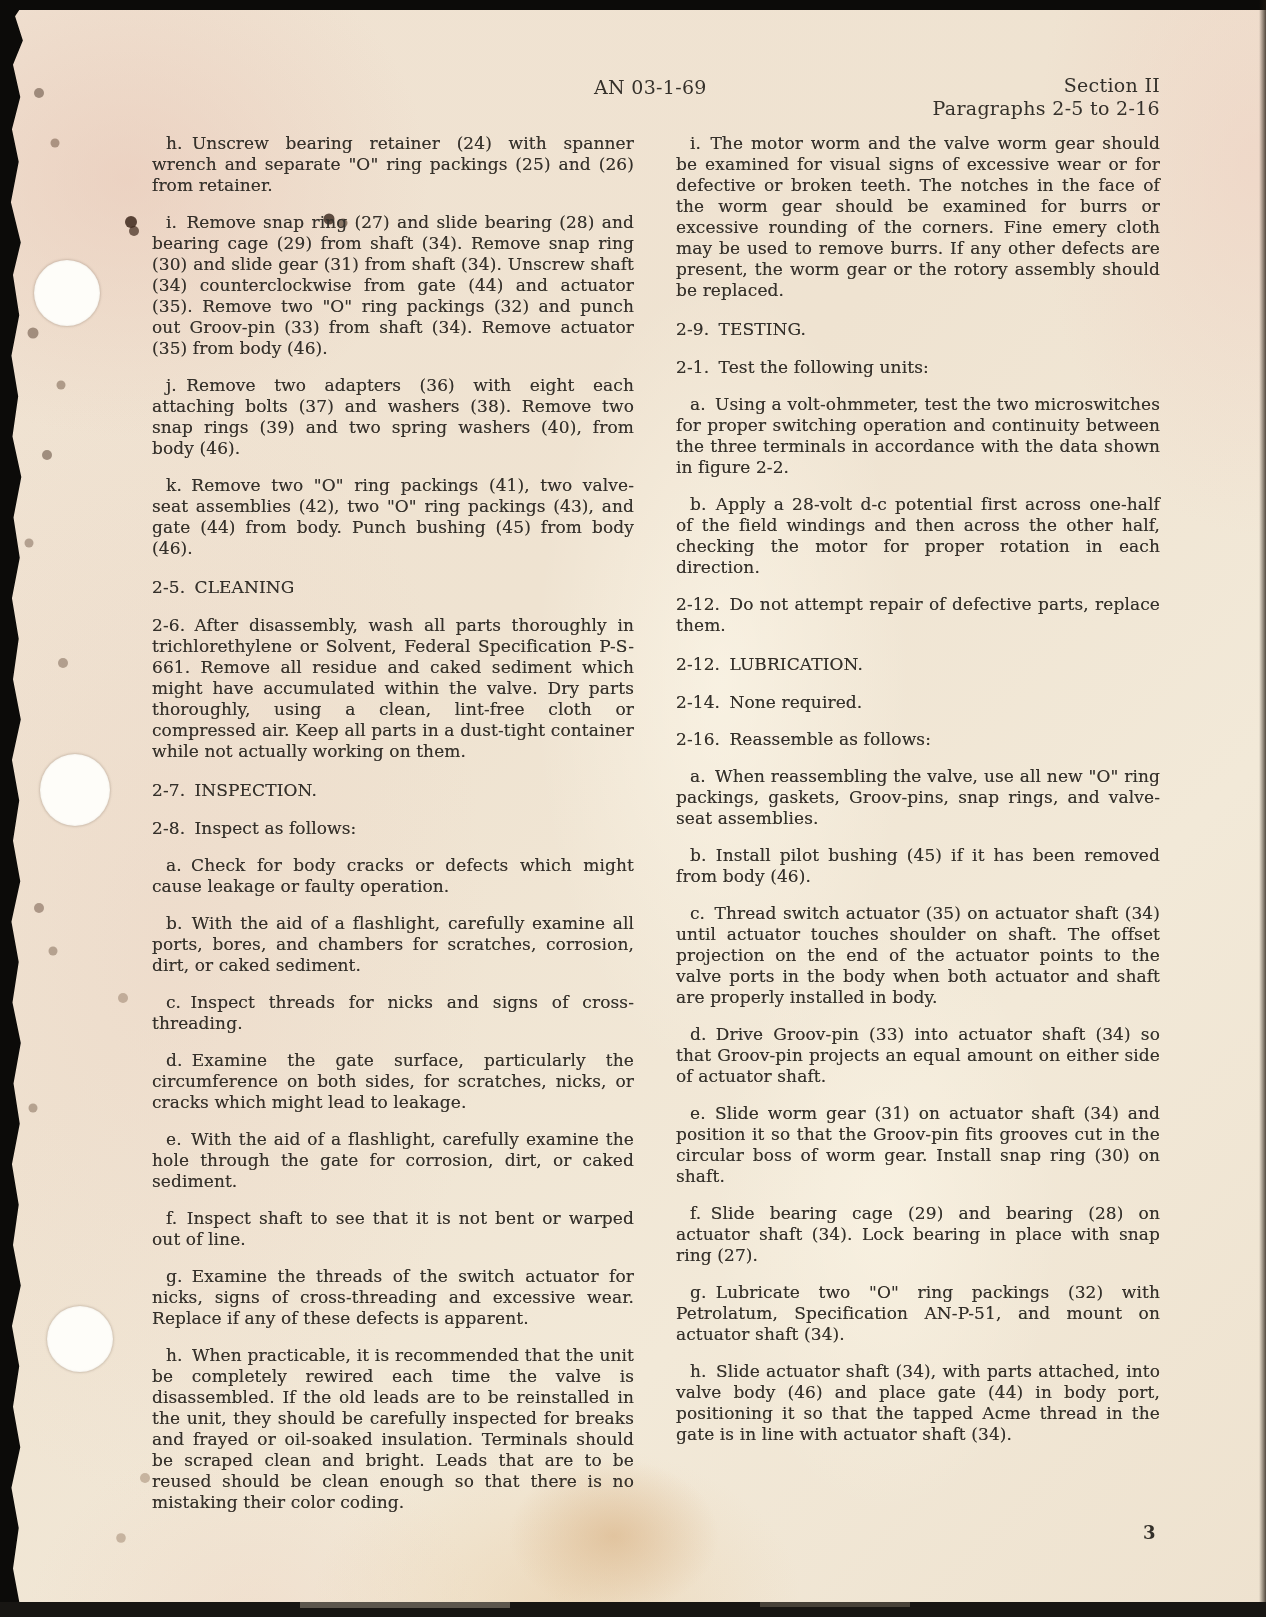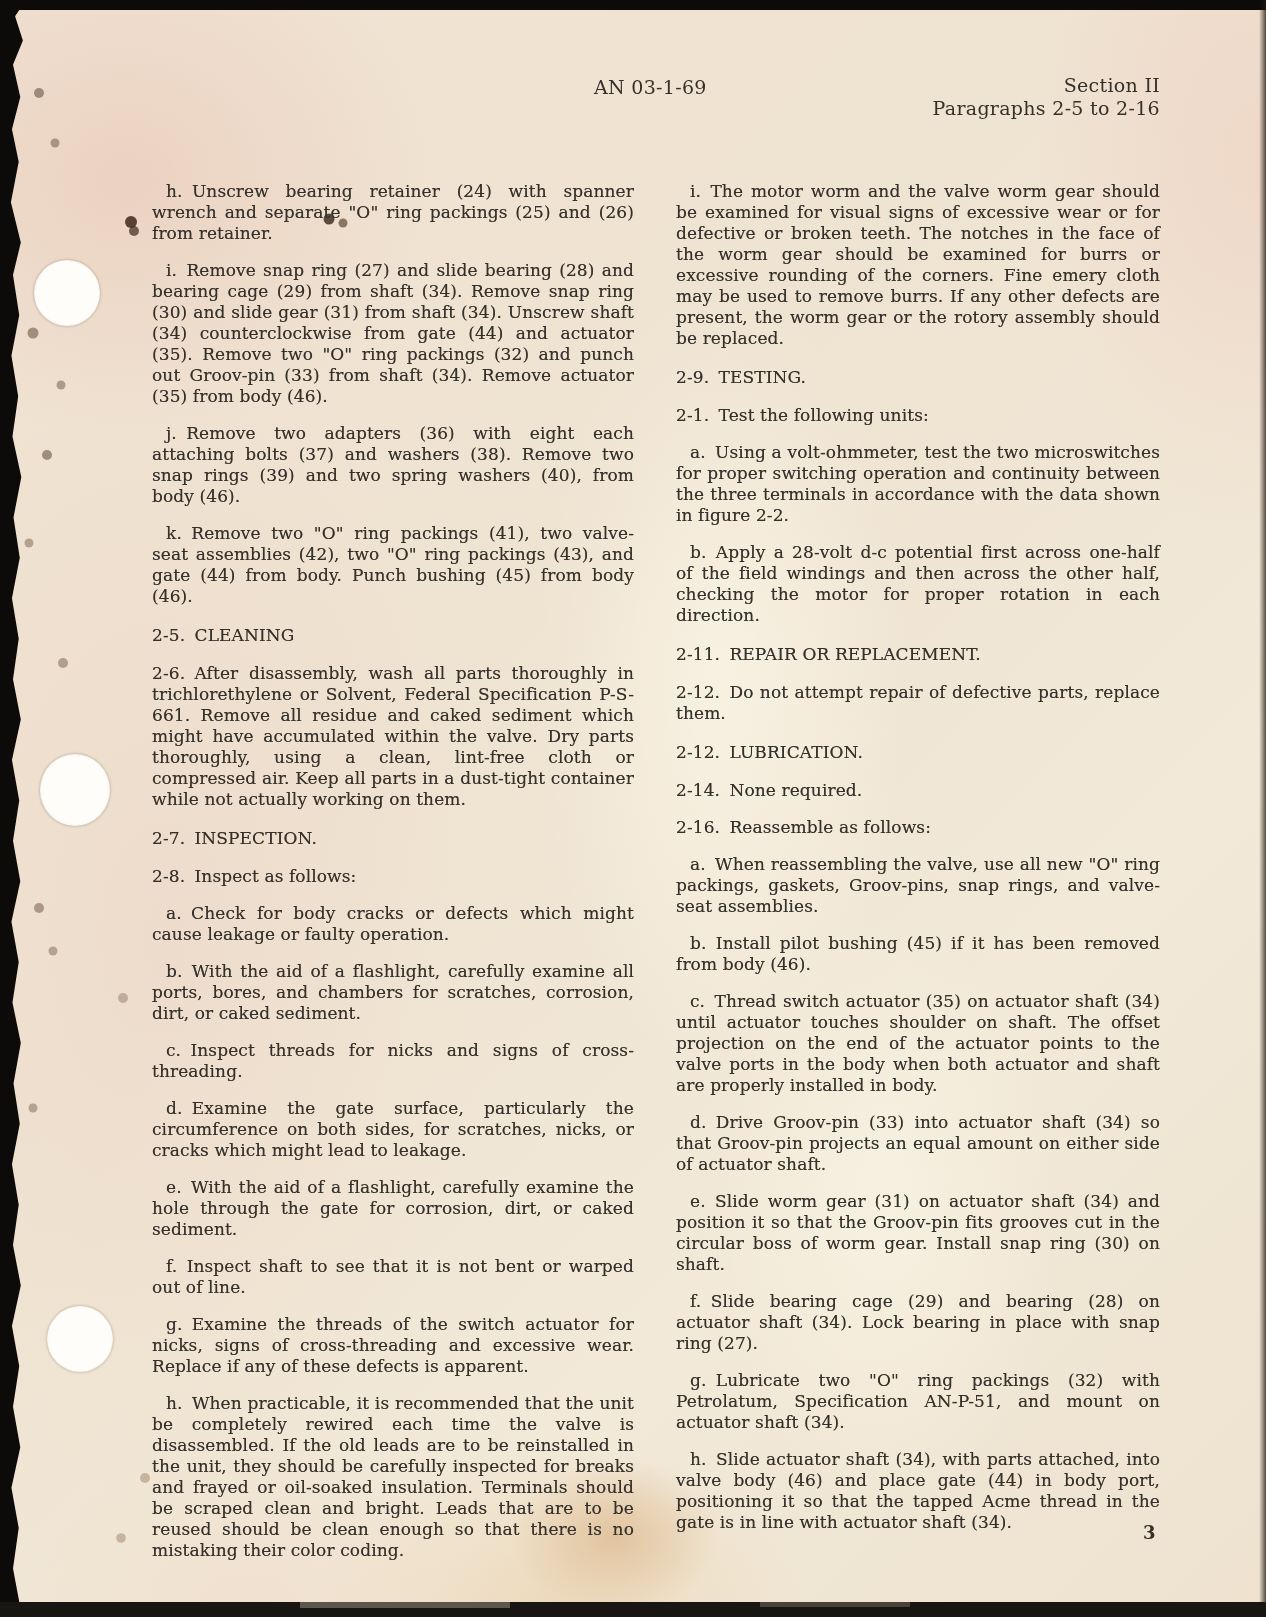--- a/index.html
+++ b/index.html
@@ -68,21 +68,21 @@
   
   .doc-number { position:absolute; left:594px; top:76px; font-size:19px; color:var(--ink,#34302a);
                 letter-spacing:0.3px; }
   .header-right { position:absolute; right:106px; top:74px; text-align:right; font-size:19px;
                   color:var(--ink,#34302a); line-height:23px; letter-spacing:0.3px; }
   .page-number { position:absolute; left:1143px; top:1522px; font-size:18px; font-weight:bold;
                  color:var(--ink,#34302a); }
 
   
   .col { position:absolute; top:133px; font-size:17px; line-height:21px; color:var(--ink,#34302a);
-         text-align:justify; letter-spacing:0.1px; text-shadow:0 0 0.5px rgba(52,48,42,0.55);margin-top:48px; }
+         text-align:justify; letter-spacing:0.1px; text-shadow:0 0 0.5px rgba(52,48,42,0.55); }
   .col-left  { left:152px; width:482px; }
   .col-right { left:676px; width:484px; }
 
   .para { margin:0 0 16px 0; }
   .para.sub { text-indent:14px; }
   .para.section { text-indent:0; }
   .para.heading { text-indent:0; text-align:left; margin-top:18px; margin-bottom:17px; }
   .plabel { margin-right:0.55em; }
 </style>
 </head>
@@ -125,21 +125,20 @@
       <div class="para sub"><span class="plabel">f.</span>Inspect shaft to see that it is not bent or warped out of line.</div>
       <div class="para sub"><span class="plabel">g.</span>Examine the threads of the switch actuator for nicks, signs of cross-threading and excessive wear. Replace if any of these defects is apparent.</div>
       <div class="para sub"><span class="plabel">h.</span>When practicable, it is recommended that the unit be completely rewired each time the valve is disassembled.  If the old leads are to be reinstalled in the unit, they should be carefully inspected for breaks and frayed or oil-soaked insulation.  Terminals should be scraped clean and bright.  Leads that are to be reused should be clean enough so that there is no mistaking their color coding.</div>
     </div>
   <div class="col col-right" id="col-right">
       <div class="para sub"><span class="plabel">i.</span>The motor worm and the valve worm gear should be examined for visual signs of excessive wear or for defective or broken teeth.  The notches in the face of the worm gear should be examined for burrs or excessive rounding of the corners.  Fine emery cloth may be used to remove burrs.  If any other defects are present, the worm gear or the rotory assembly should be replaced.</div>
       <div class="para heading"><span class="plabel">2-9.</span>TESTING.</div>
       <div class="para section"><span class="plabel">2-1.</span>Test the following units:</div>
       <div class="para sub"><span class="plabel">a.</span>Using a volt-ohmmeter, test the two microswitches for proper switching operation and continuity between the three terminals in accordance with the data shown in figure 2-2.</div>
       <div class="para sub"><span class="plabel">b.</span>Apply a 28-volt d-c potential first across one-half of the field windings and then across the other half, checking the motor for proper rotation in each direction.</div>
-      <div class="para heading"><span class="plabel">2-11.</span>REPAIR OR REPLACEMENT.</div>
       <div class="para section"><span class="plabel">2-12.</span>Do not attempt repair of defective parts, replace them.</div>
       <div class="para heading"><span class="plabel">2-12.</span>LUBRICATION.</div>
       <div class="para section"><span class="plabel">2-14.</span>None required.</div>
       <div class="para section"><span class="plabel">2-16.</span>Reassemble as follows:</div>
       <div class="para sub"><span class="plabel">a.</span>When reassembling the valve, use all new "O" ring packings, gaskets, Groov-pins, snap rings, and valve-seat assemblies.</div>
       <div class="para sub"><span class="plabel">b.</span>Install pilot bushing (45) if it has been removed from body (46).</div>
       <div class="para sub"><span class="plabel">c.</span>Thread switch actuator (35) on actuator shaft (34) until actuator touches shoulder on shaft.  The offset projection on the end of the actuator points to the valve ports in the body when both actuator and shaft are properly installed in body.</div>
       <div class="para sub"><span class="plabel">d.</span>Drive Groov-pin (33) into actuator shaft (34) so that Groov-pin projects an equal amount on either side of actuator shaft.</div>
       <div class="para sub"><span class="plabel">e.</span>Slide worm gear (31) on actuator shaft (34) and position it so that the Groov-pin fits grooves cut in the circular boss of worm gear.  Install snap ring (30) on shaft.</div>
       <div class="para sub"><span class="plabel">f.</span>Slide bearing cage (29) and bearing (28) on actuator shaft (34).  Lock bearing in place with snap ring (27).</div>

